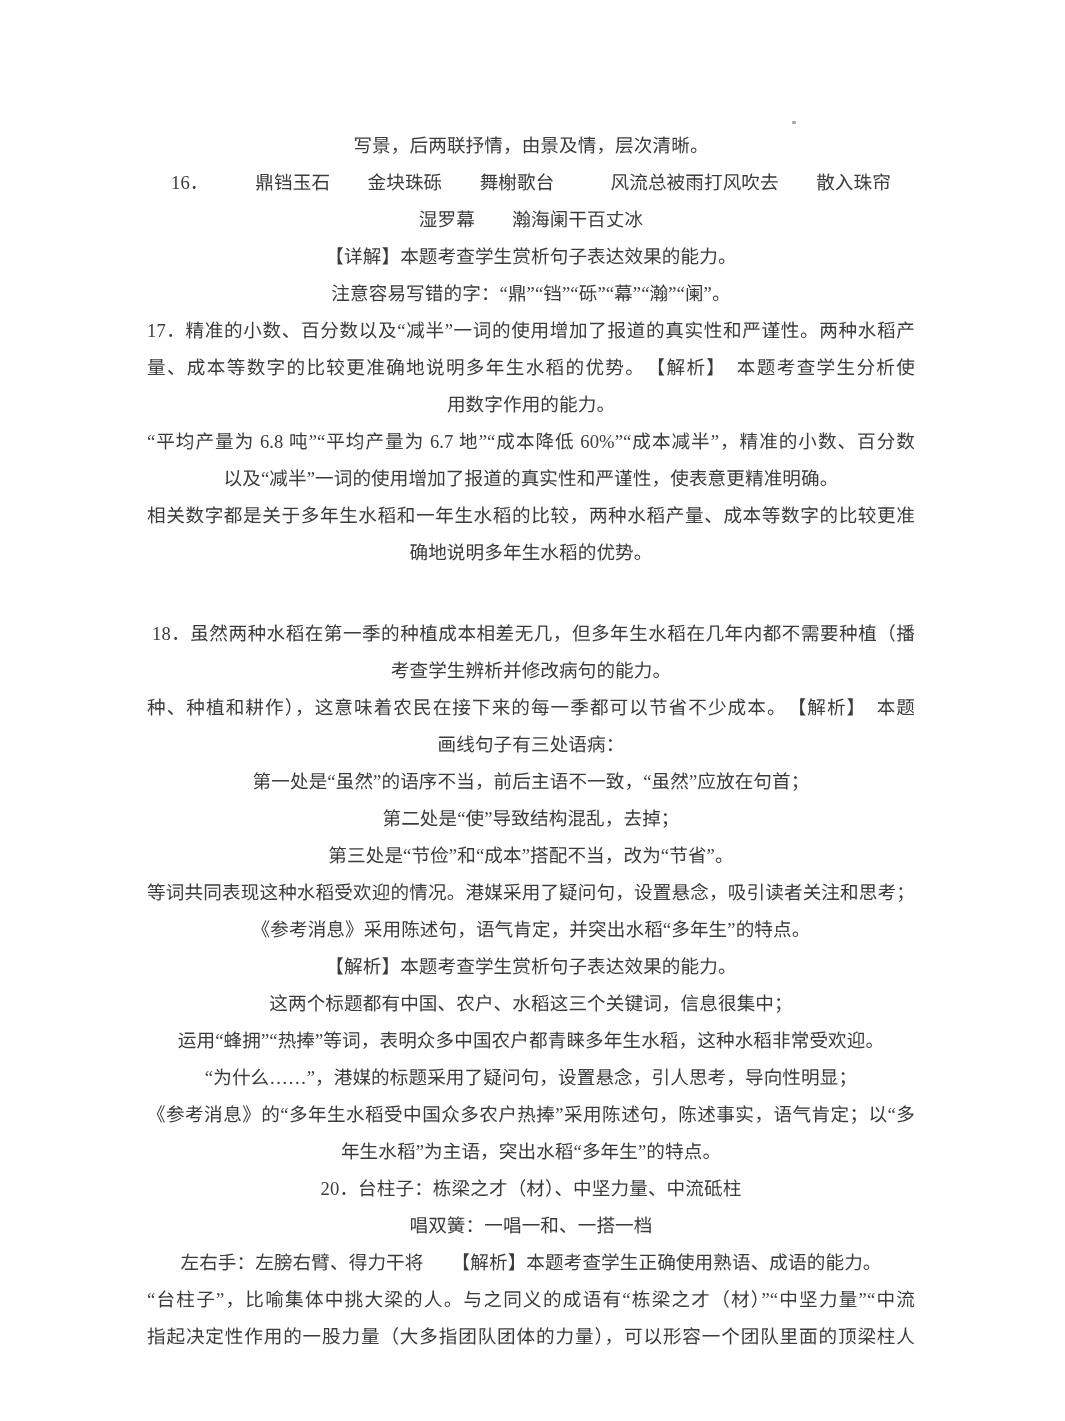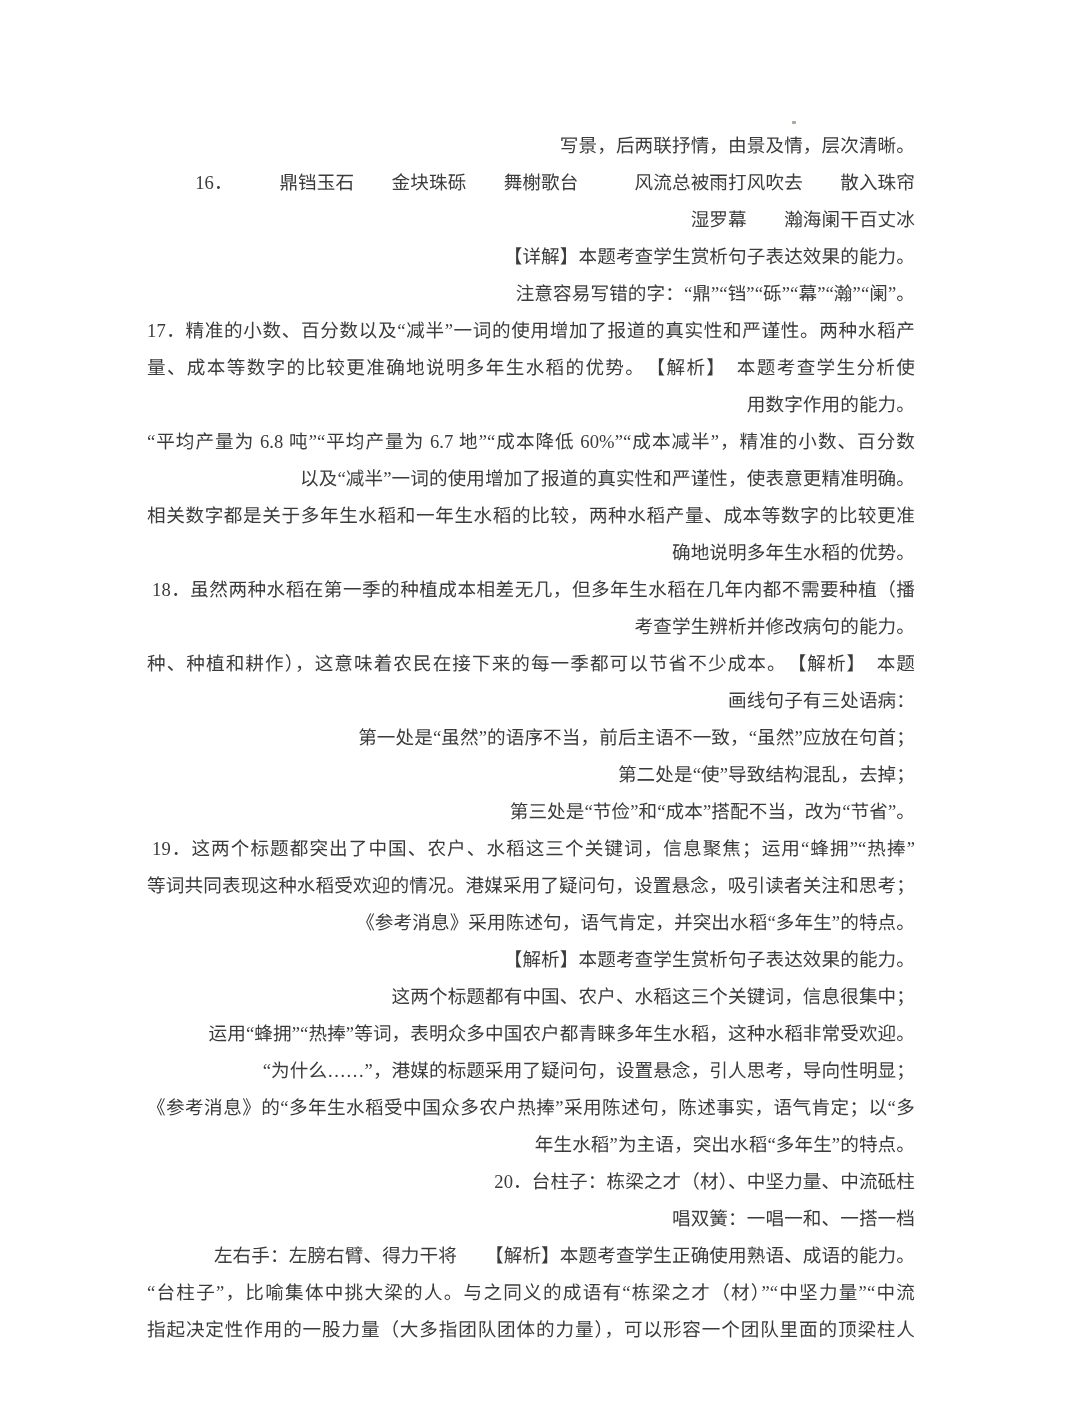--- a/index.html
+++ b/index.html
@@ -21,33 +21,34 @@
     left: 147px;
     top: 127px;
     width: 768px;
   }
   .ln {
     margin: 0;
     padding: 0;
     font-size: 18.6px;
     line-height: 37px;
     color: #3b3b3b;
-    text-align: right;
+    text-align: center;
     white-space: pre-wrap;
     letter-spacing: 0.1px;
   }
   
   .ln.j {
     text-align: justify;
     text-align-last: justify;
     text-justify: inter-character;
   }
   
   .ln.ind {
     padding-left: 5px;
+    margin-top: 44px;
   }
   
   .speck {
     position: absolute;
     left: 792px;
     top: 121px;
     width: 4px;
     height: 3px;
     background: #a8a89e;
     border-radius: 1px;
@@ -73,21 +74,20 @@
     <p class="ln">以及“减半”一词的使用增加了报道的真实性和严谨性，使表意更精准明确。</p>
     <p class="ln j">相关数字都是关于多年生水稻和一年生水稻的比较，两种水稻产量、成本等数字的比较更准</p>
     <p class="ln">确地说明多年生水稻的优势。</p>
     <p class="ln j ind">18．虽然两种水稻在第一季的种植成本相差无几，但多年生水稻在几年内都不需要种植（播</p>
     <p class="ln">考查学生辨析并修改病句的能力。</p>
     <p class="ln j">种、种植和耕作），这意味着农民在接下来的每一季都可以节省不少成本。　【解析】　本题</p>
     <p class="ln">画线句子有三处语病：</p>
     <p class="ln">第一处是“虽然”的语序不当，前后主语不一致，“虽然”应放在句首；</p>
     <p class="ln">第二处是“使”导致结构混乱，去掉；</p>
     <p class="ln">第三处是“节俭”和“成本”搭配不当，改为“节省”。</p>
-    <p class="ln j ind">19．这两个标题都突出了中国、农户、水稻这三个关键词，信息聚焦；运用“蜂拥”“热捧”</p>
     <p class="ln j">等词共同表现这种水稻受欢迎的情况。港媒采用了疑问句，设置悬念，吸引读者关注和思考；</p>
     <p class="ln">《参考消息》采用陈述句，语气肯定，并突出水稻“多年生”的特点。</p>
     <p class="ln">【解析】本题考查学生赏析句子表达效果的能力。</p>
     <p class="ln">这两个标题都有中国、农户、水稻这三个关键词，信息很集中；</p>
     <p class="ln">运用“蜂拥”“热捧”等词，表明众多中国农户都青睐多年生水稻，这种水稻非常受欢迎。</p>
     <p class="ln">“为什么……”，港媒的标题采用了疑问句，设置悬念，引人思考，导向性明显；</p>
     <p class="ln j">《参考消息》的“多年生水稻受中国众多农户热捧”采用陈述句，陈述事实，语气肯定；以“多</p>
     <p class="ln">年生水稻”为主语，突出水稻“多年生”的特点。</p>
     <p class="ln">20．台柱子：栋梁之才（材）、中坚力量、中流砥柱</p>
     <p class="ln">唱双簧：一唱一和、一搭一档</p>

